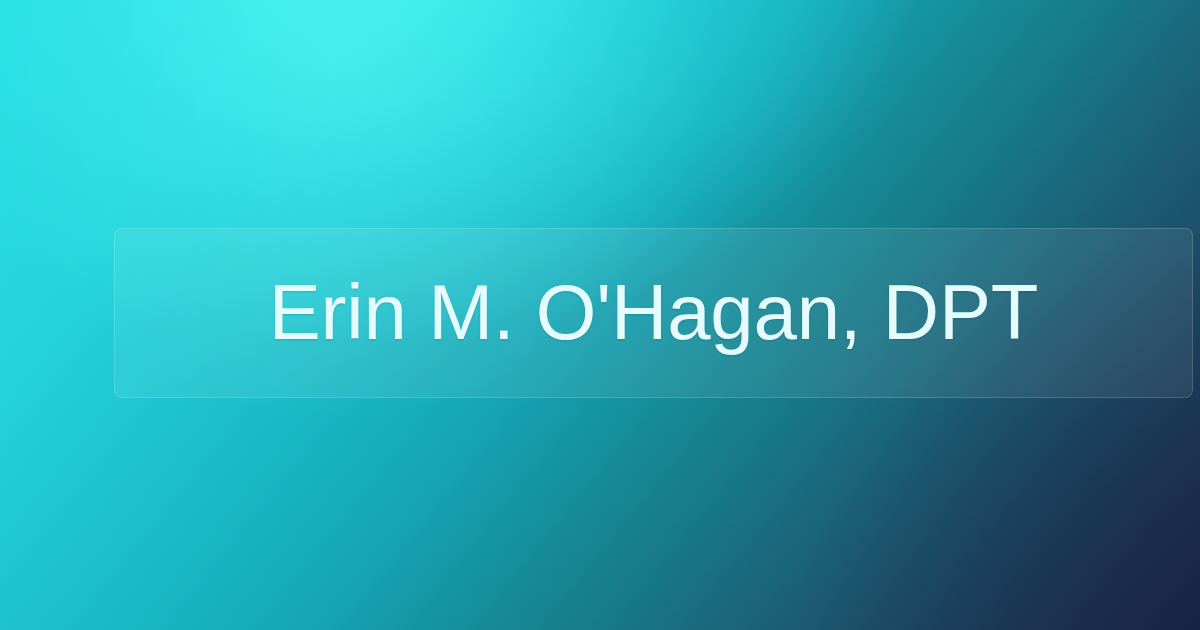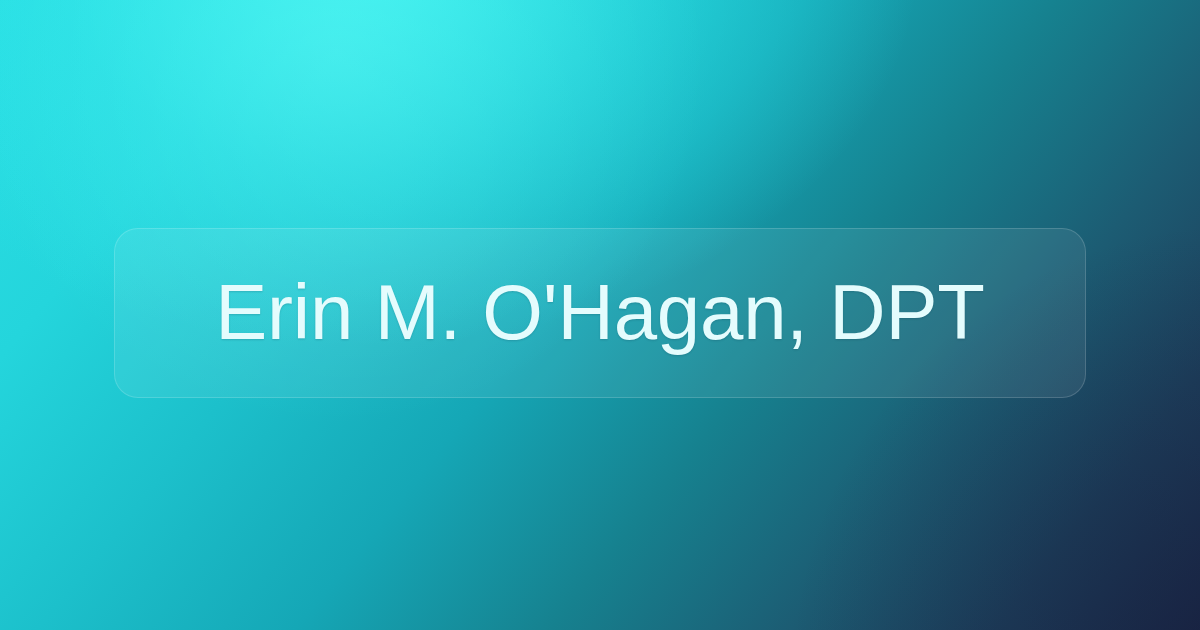--- a/index.html
+++ b/index.html
@@ -55,24 +55,24 @@
                       rgba(18, 28, 58, 0.55) 0%,
                       rgba(18, 28, 58, 0.22) 42%,
                       rgba(18, 28, 58, 0) 74%);
     pointer-events: none;
   }
 
   .title-card {
     position: absolute;
     left: 114px;
     top: 228px;
-    width: 972px;
+    width: 1079px;
     height: 170px;
     box-sizing: border-box;
-    border-radius: 24px;
+    border-radius: 8px;
     background: rgba(255, 255, 255, 0.075);
     border: 1px solid rgba(255, 255, 255, 0.16);
     display: flex;
     align-items: center;
     justify-content: center;
     padding: 0 34px;
   }
 
   .title-text {
     margin: 0;

